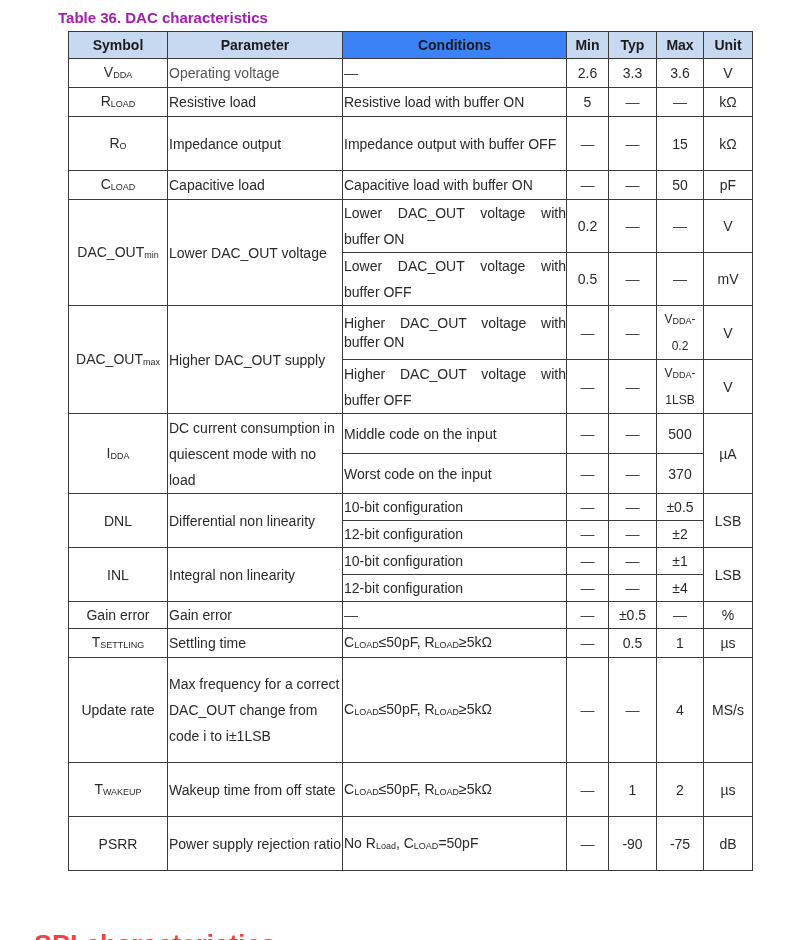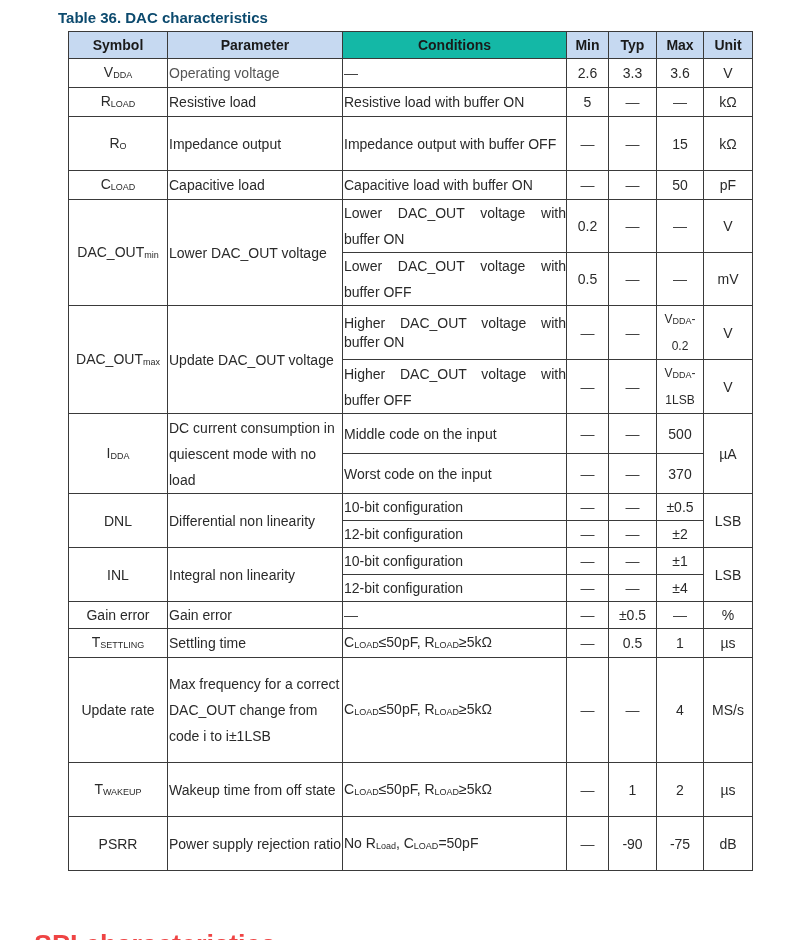--- a/index.html
+++ b/index.html
@@ -1,18 +1,18 @@
 <!DOCTYPE html>
 <html><head>
 <meta charset="utf-8">
 <style>
   html, body { margin: 0; padding: 0; background: #ffffff; }
   body { width: 790px; height: 940px; position: relative; overflow: hidden;
          font-family: "Liberation Sans", sans-serif; color: #222; }
-  .caption { position: absolute; left: 58px; top: 9px; font-size: 15px; font-weight: bold; color: #0c4a6e; text-align: center; }
+  .caption { position: absolute; left: 58px; top: 9px; font-size: 15px; font-weight: bold; color: #a21caf; text-align: center; }
   .section { position: absolute; left: 34px; top: 930px; font-size: 27px; font-weight: bold; color: #ef4444; }
   table.dac { position: absolute; left: 68px; top: 31px; border-collapse: collapse; table-layout: fixed;
               font-size: 14px; color: #2a2a2a; }
   table.dac td, table.dac th { border: 1.4px solid #3a3a3a; padding: 0; line-height: 26px; vertical-align: middle; }
   table.dac th { background: #c6d9f1; font-weight: bold; font-size: 14px; height: 26px; text-align: center; color: #1a1a1a; margin-top: 6px; }
   .c { text-align: center; }
   .l { text-align: left; padding-left: 1px !important; }
   .j { text-align: justify; text-align-last: left; }
   sub.s { font-size: 9px; vertical-align: baseline; position: relative; top: 1px; letter-spacing: 0; }
   .maxsmall { font-size: 12px; line-height: 26px; display: block; }
@@ -31,21 +31,21 @@
       <col style="width:224px">
     <col style="width:42px">
       <col style="width:48px">
       <col style="width:47px">
       <col style="width:49px">
   </colgroup>
   <thead>
     <tr>
       <th style="background: rgb(198, 217, 241);">Symbol</th>
       <th style="background: rgb(198, 217, 241);">Parameter</th>
-      <th style="background: #14b8a6;">Conditions</th>
+      <th style="background: #3b82f6;">Conditions</th>
       <th style="background: rgb(198, 217, 241);">Min</th>
       <th style="background: rgb(198, 217, 241);">Typ</th>
       <th style="background: rgb(198, 217, 241);">Max</th>
       <th style="background: rgb(198, 217, 241);">Unit</th>
     </tr>
   </thead>
   <tbody>
 
     <tr style="height:27px">
       <td class="c"><span>V</span><sub class="s">DDA</sub></td>
@@ -99,21 +99,21 @@
     <tr style="height:53px">
       <td class="l j">Lower DAC_OUT voltage with buffer OFF</td>
       <td class="c">0.5</td>
       <td class="c dash">—</td>
       <td class="c dash">—</td>
       <td class="c">mV</td>
     </tr>
 
     <tr style="height:54px">
       <td class="c" rowspan="2"><span>DAC_OUT</span><sub class="s">max</sub></td>
-      <td class="l" rowspan="2">Update DAC_OUT voltage</td>
+      <td class="l" rowspan="2">Higher DAC_OUT supply</td>
       <td class="l j" style="line-height:19px">Higher DAC_OUT voltage with buffer ON</td>
       <td class="c dash">—</td>
       <td class="c dash">—</td>
       <td class="c">
         <span class="maxsmall"><span>V</span><sub class="s">DDA</sub><span>-</span></span>
         <span class="maxsmall">0.2</span>
       </td>
       <td class="c">V</td>
     </tr>
     <tr style="height:54px">

